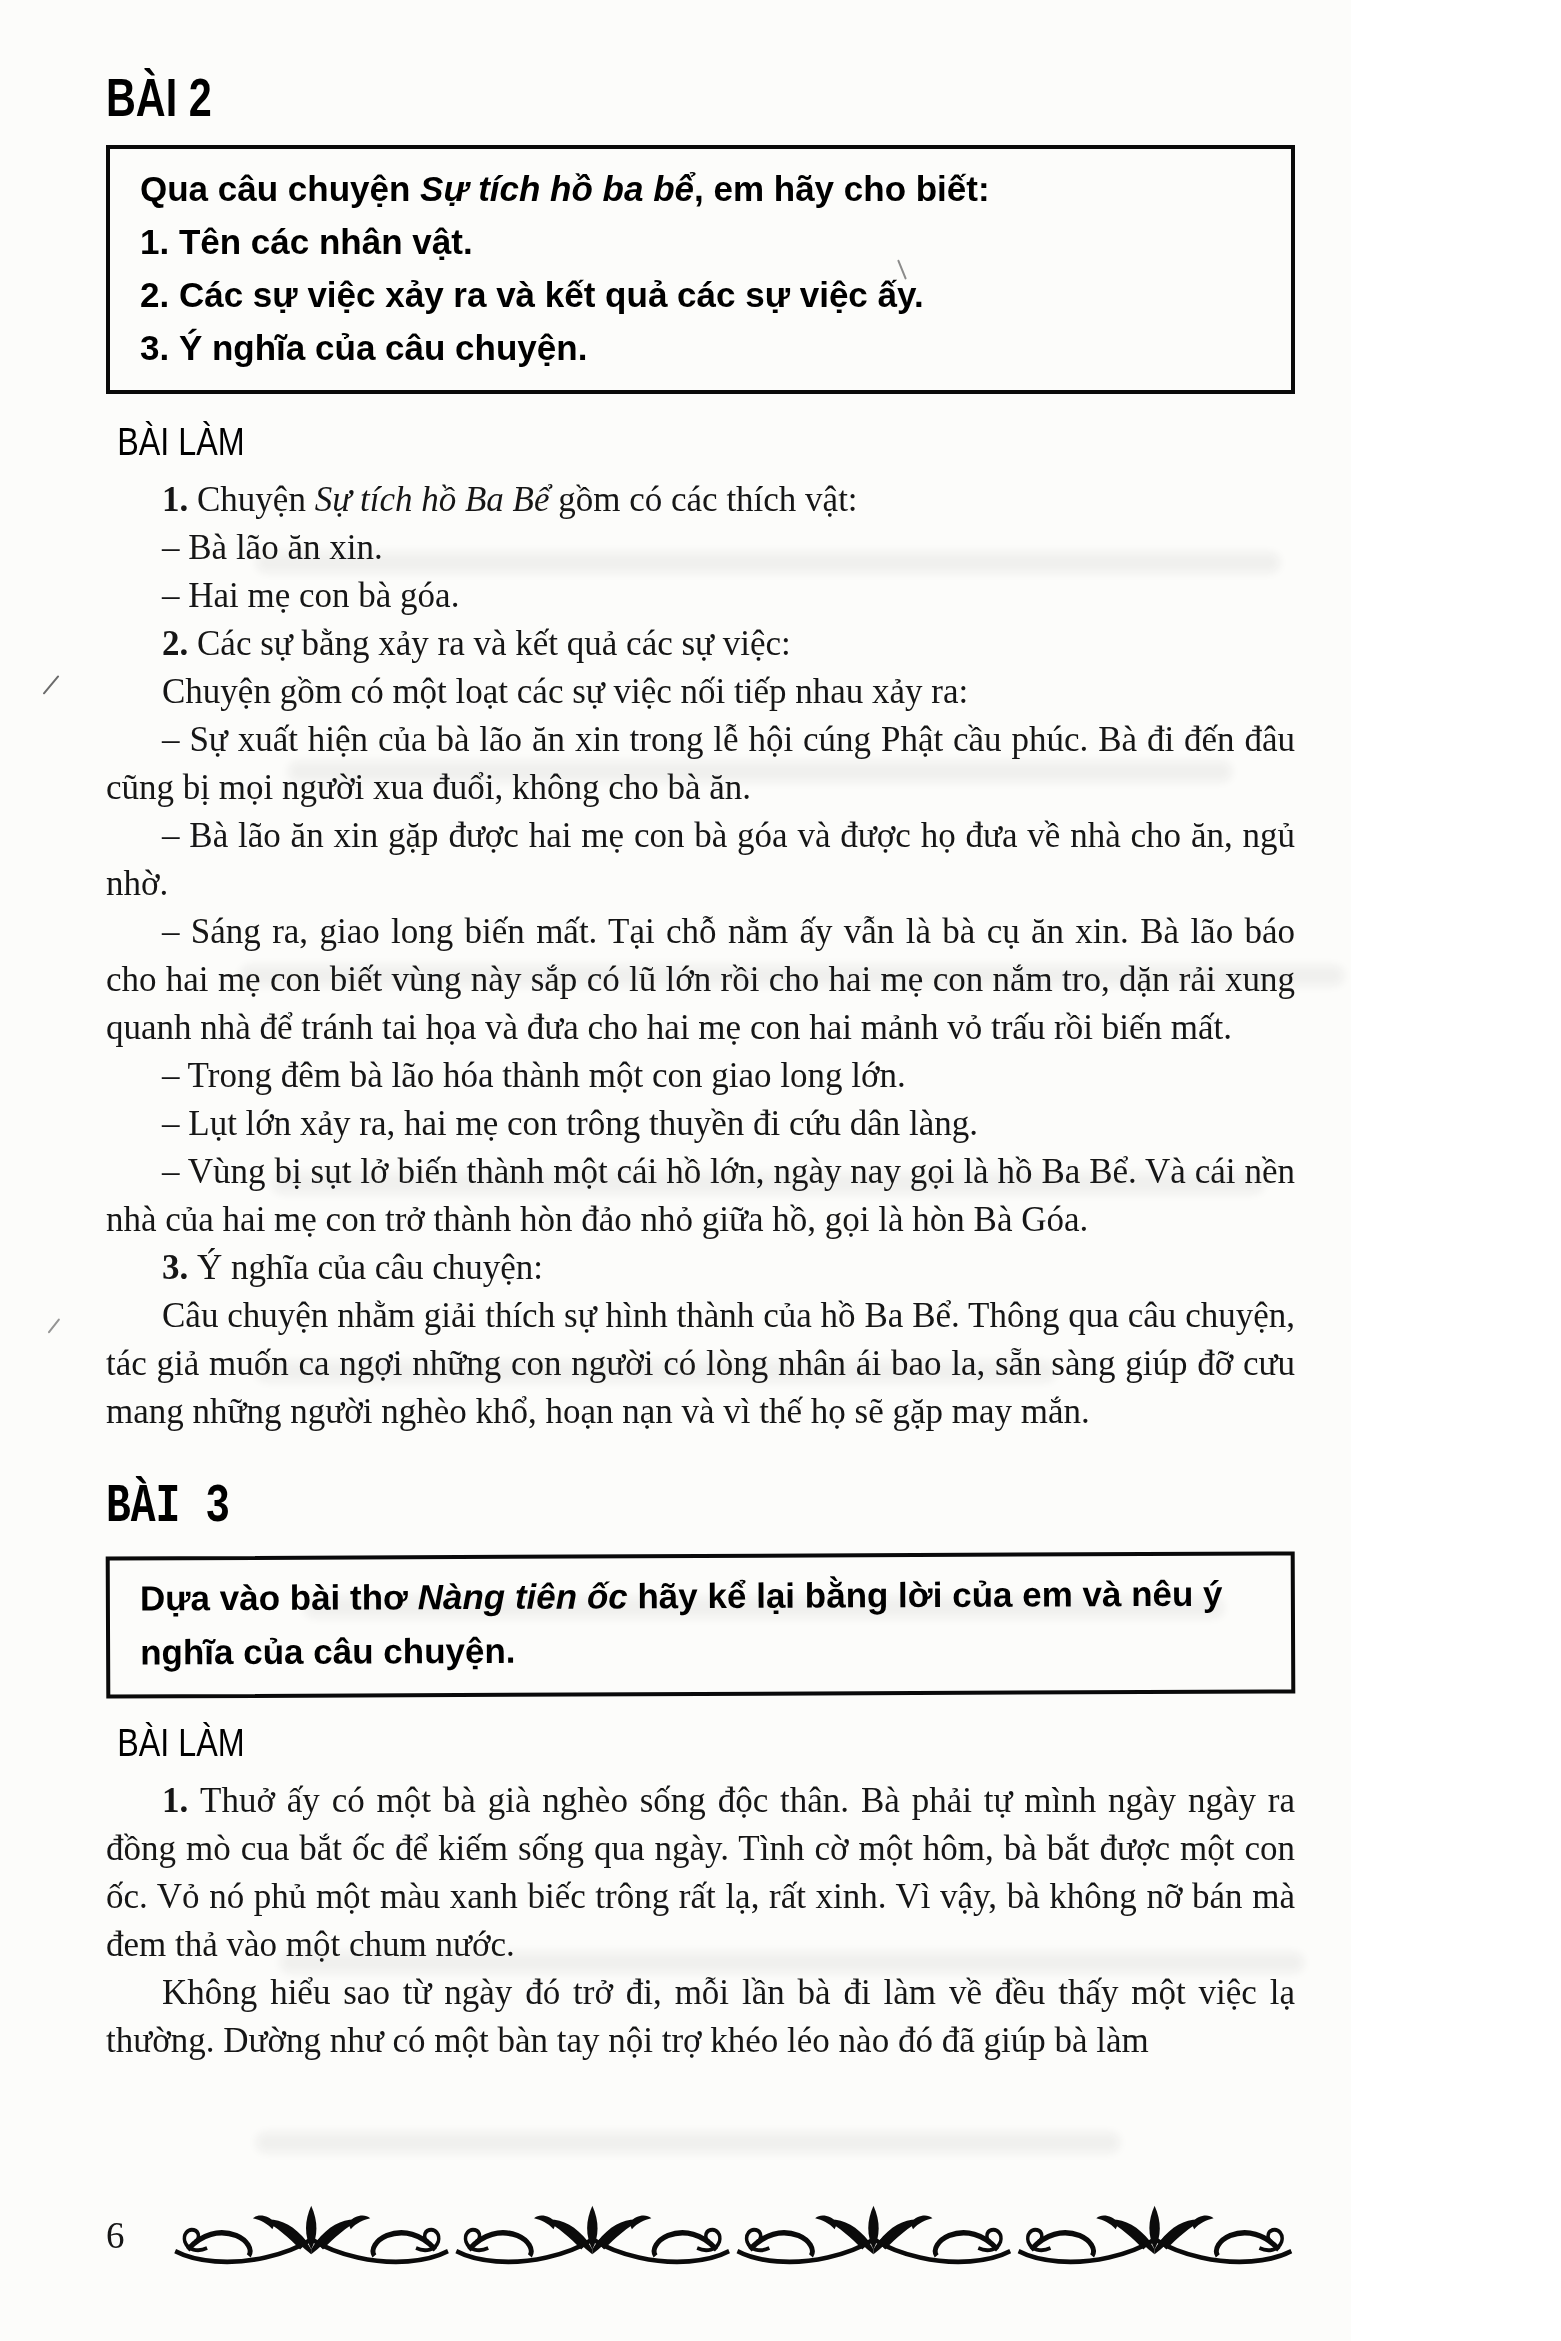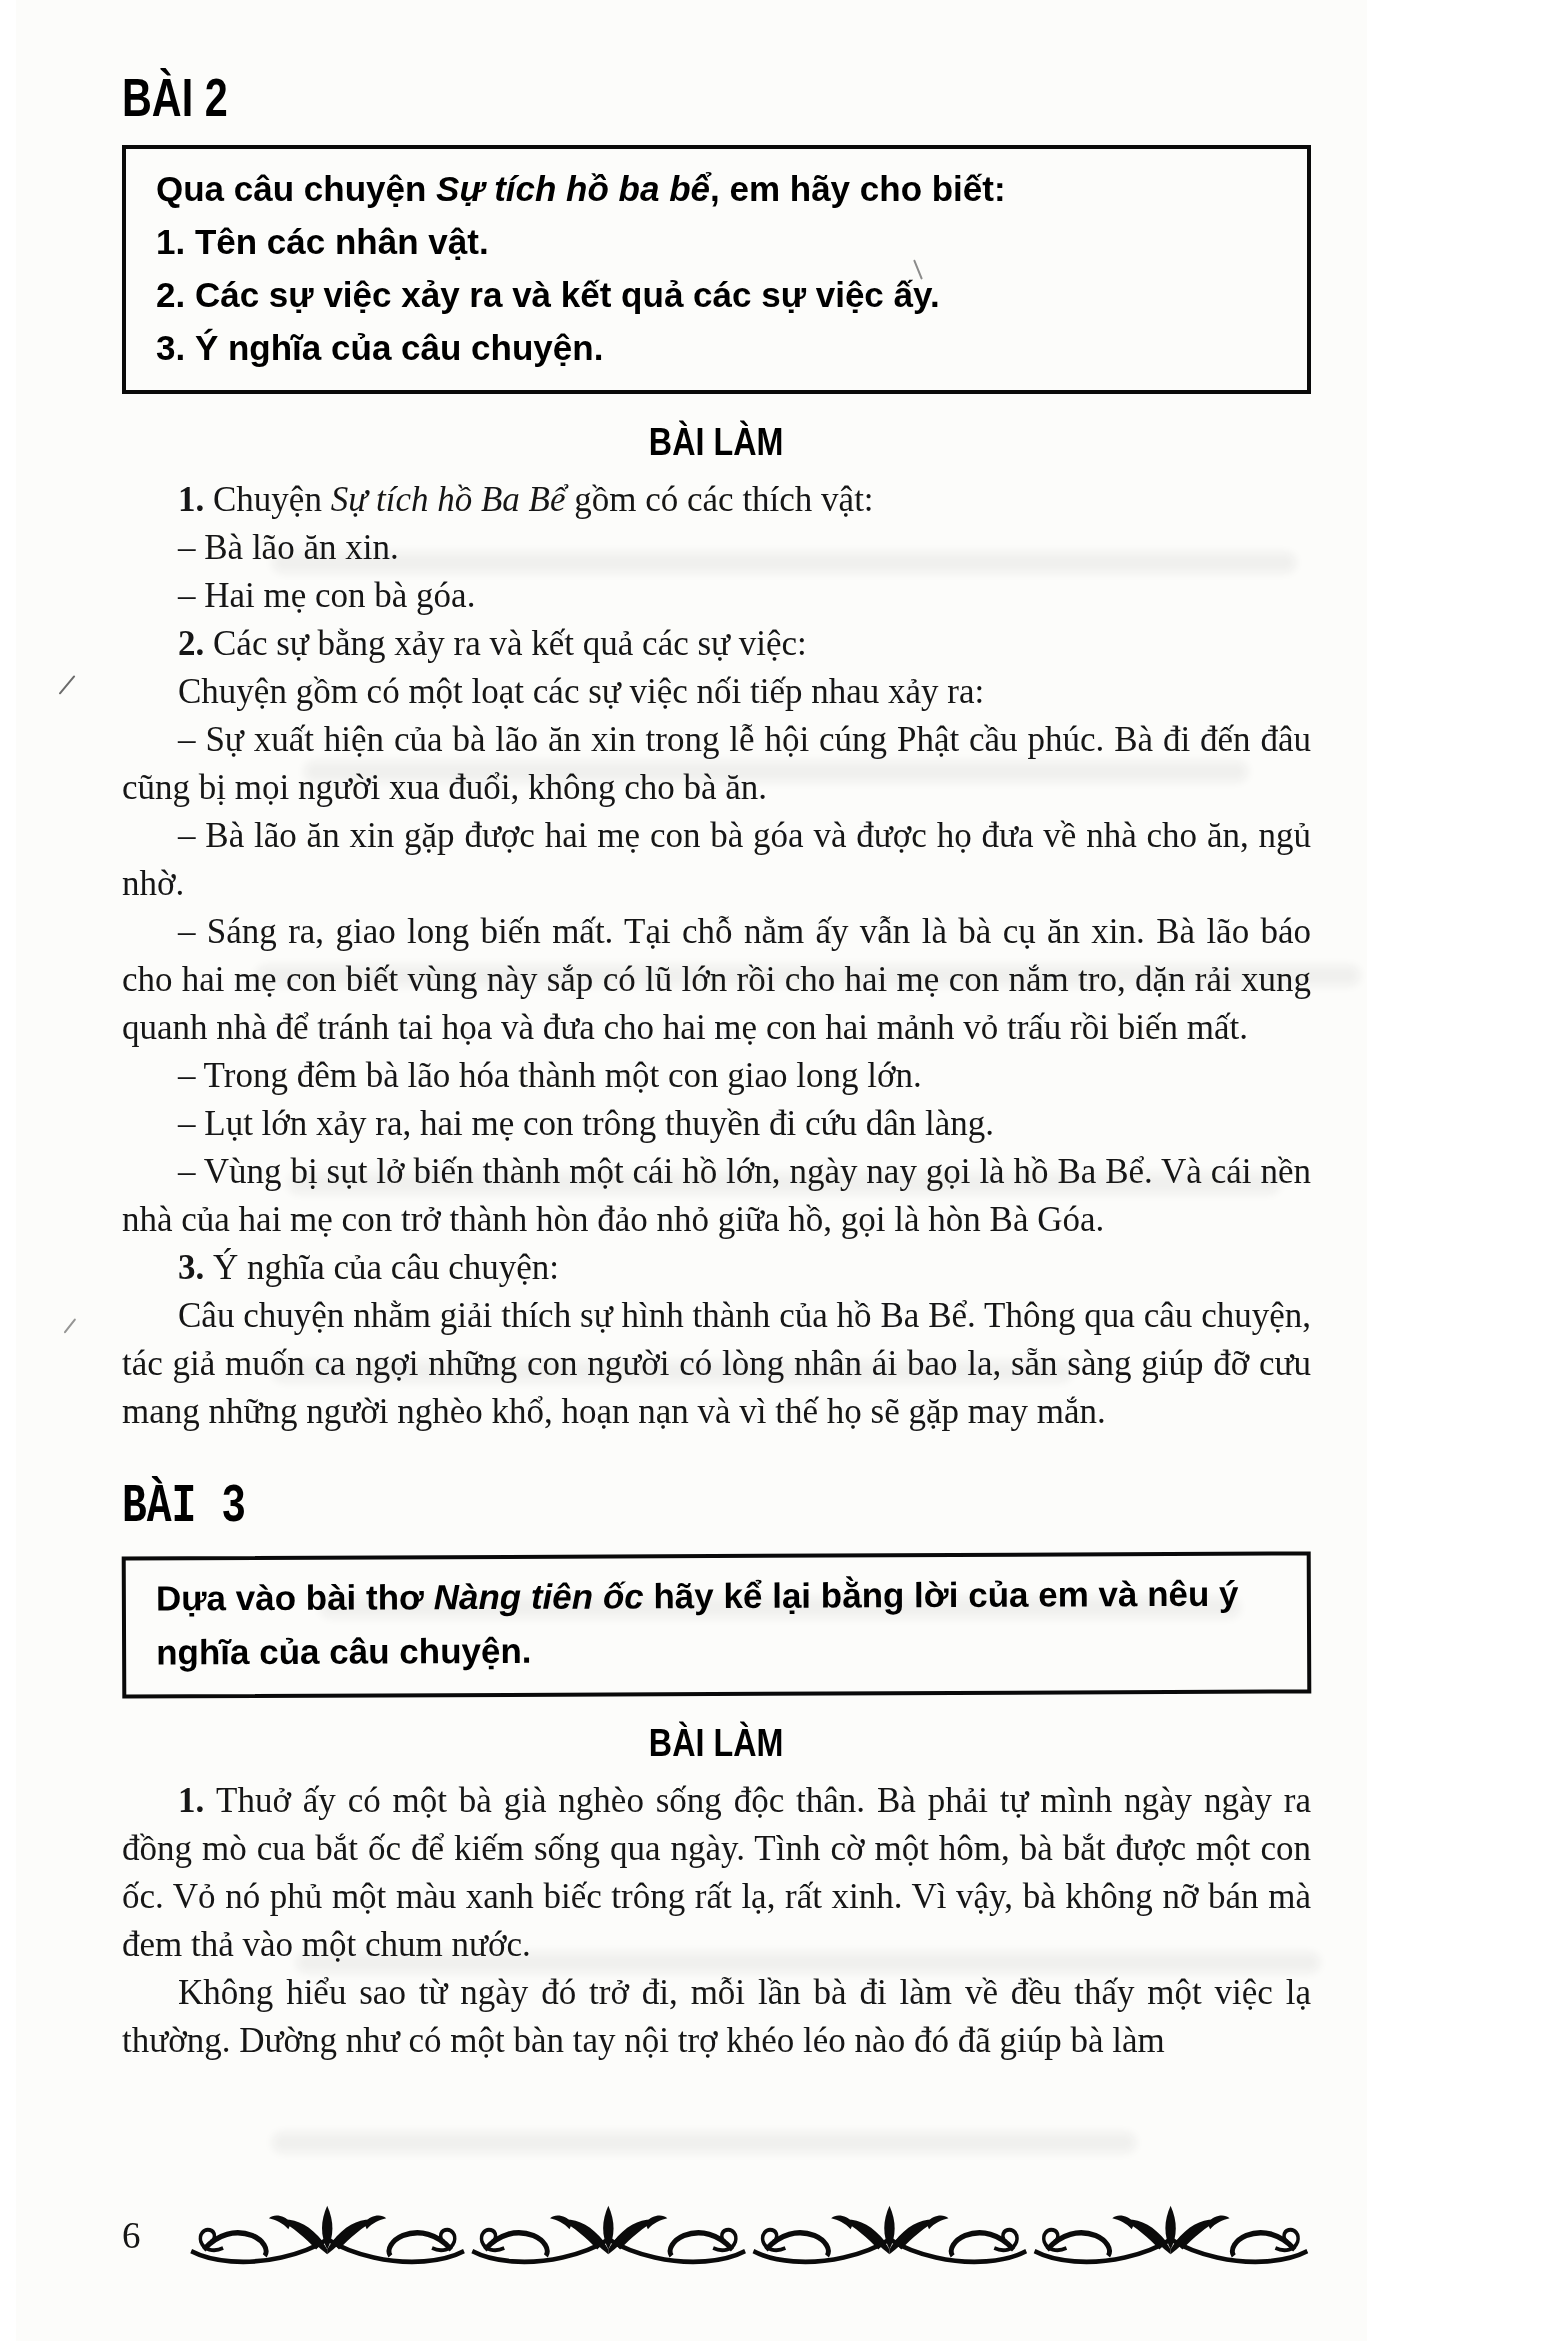--- a/index.html
+++ b/index.html
@@ -13,21 +13,20 @@
     width:1561px;height:2342px;
     background:#ffffff;
     font-family:"Liberation Serif","DejaVu Serif",serif;
     color:var(--ink);
   }
   .page{
     position:relative;
     width:1351px;height:2342px;
     background:var(--paper);
     overflow:hidden;
-    margin-left:16px;
   }
   .content{
     position:relative;
     margin:0 56px 0 106px; 
   }
   
   .h-bai{
     margin:70px 0 0 0;
     font-family:"Liberation Sans","DejaVu Sans",sans-serif;
     font-weight:bold;
@@ -36,24 +35,23 @@
     color:var(--ink-strong);
     letter-spacing:0px;
   }
   .h-bai .squeeze{
     display:inline-block;
     transform:scaleX(.78);
     transform-origin:left center;
   }
   .h-bai3{margin-top:43px;font-family:Liberation Mono, monospace;}
   .bai-lam{
-    text-align:center;
     margin:27px 0 12.8px 0;
     font-family:"Liberation Sans","DejaVu Sans",sans-serif;
-    font-weight:bold;
+    font-weight:normal;
     font-size:38px;
     line-height:42px;
     color:var(--ink-strong);
   }
   .bai-lam .squeeze{
     display:inline-block;
     transform:scaleX(.85);
     transform-origin:center center;
   }
   

